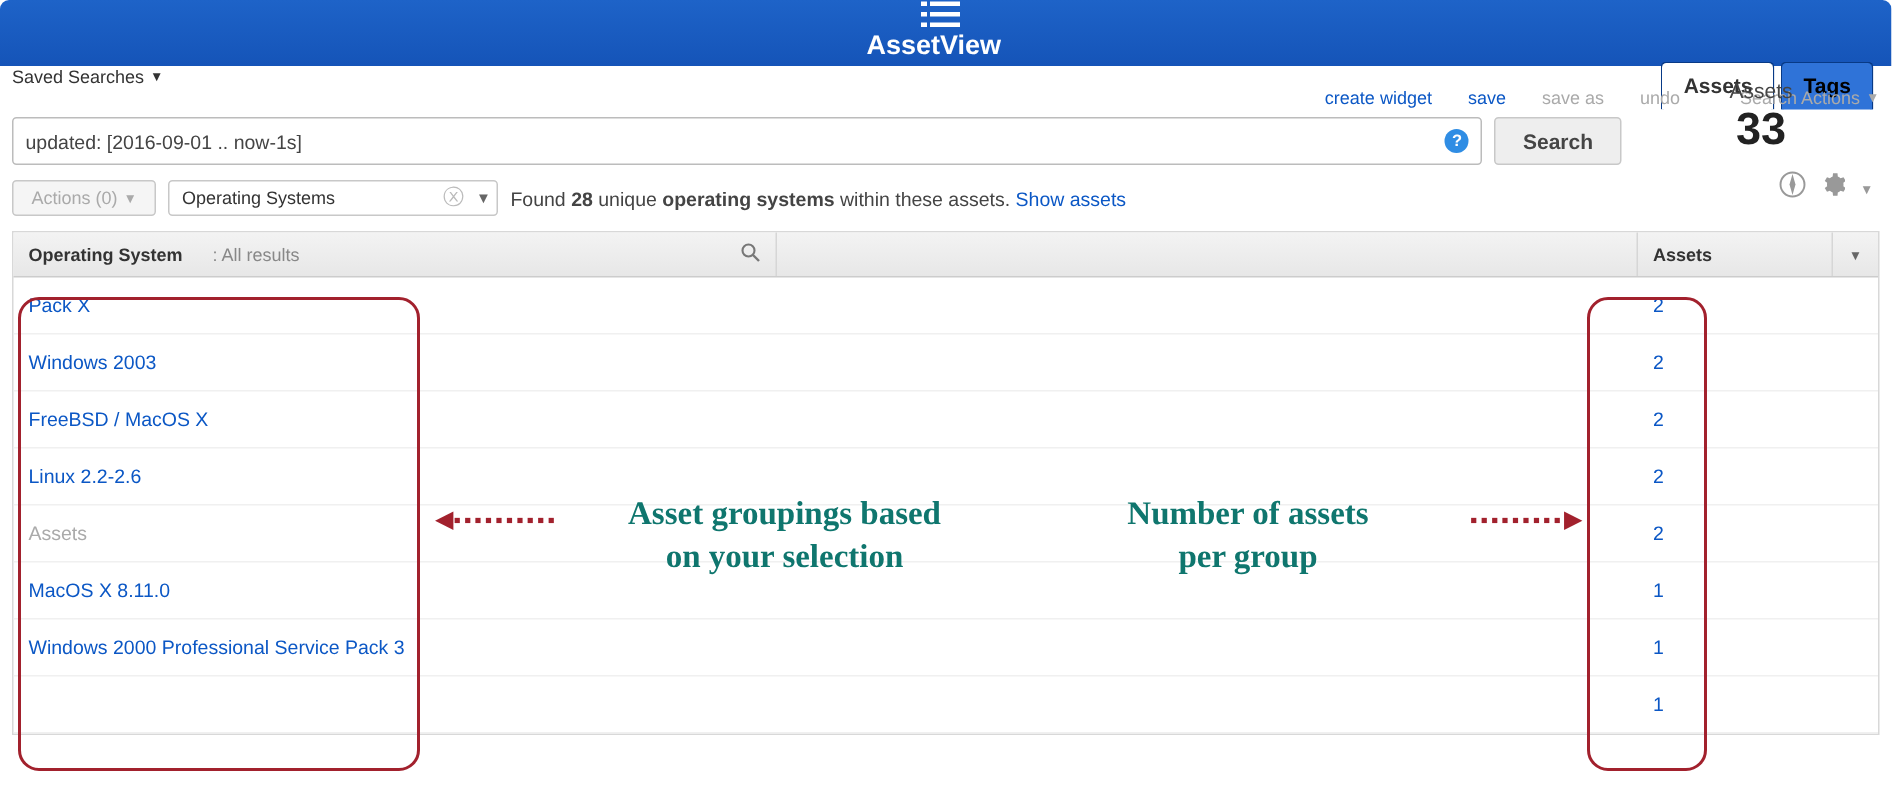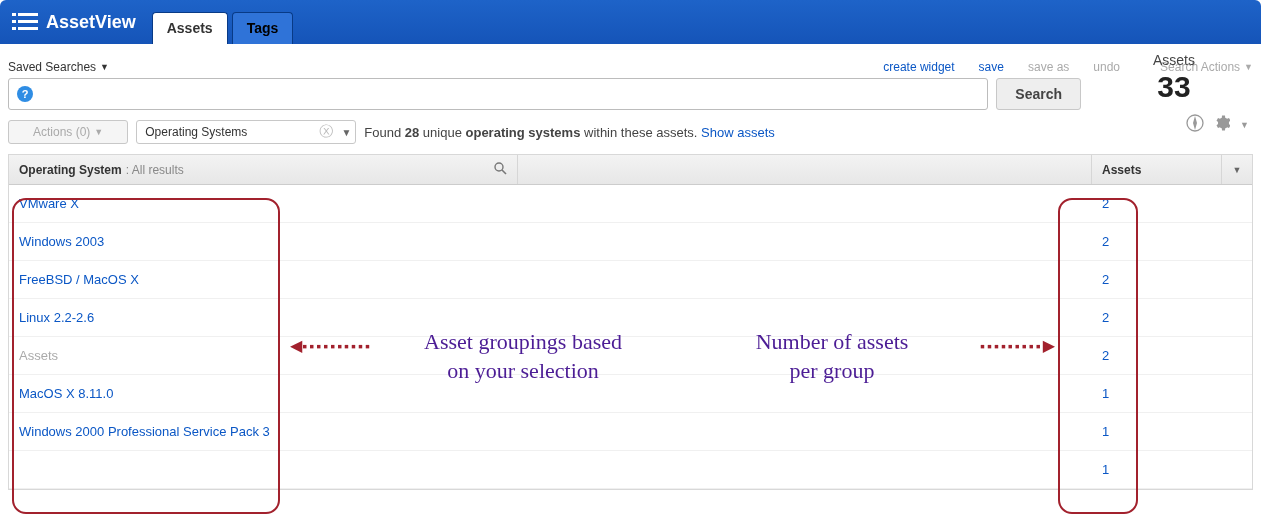--- a/index.html
+++ b/index.html
@@ -1,28 +1,28 @@
 <!DOCTYPE html>
 <html><head>
 <meta charset="utf-8">
 <style>
   * { box-sizing: border-box; margin: 0; padding: 0; font-family: Arial, Helvetica, sans-serif; }
   body { background: #fff; width: 1261px; height: 524px; overflow: hidden; }
 
   
-  .header { background: linear-gradient(#1e63c8,#1554b8); height: 44px; display: flex; align-items: center; padding: 0 12px; border-radius: 6px 6px 0 0; }
+  .header { background: linear-gradient(#1e63c8,#1554b8); height: 44px; display: flex; align-items: center; padding: 0 12px; border-radius: 6px 6px 0 0; flex-direction: column; }
   .logo-icon { color: #fff; margin-right: 8px; display: flex; align-items: center; }
   .logo-text { color: #fff; font-size: 18px; font-weight: bold; margin-right: 16px; }
   .tabs { display: flex; align-self: flex-end; height: 32px; }
   .tab { padding: 7px 14px 0; font-size: 14px; font-weight: bold; height: 32px; cursor: pointer; }
   .tab.active { background: #fff; color: #333; border-radius: 4px 4px 0 0; border: 1px solid #083a86; border-bottom: none; }
   .tab.inactive { background: #2f73d8; color: #000000; border-radius: 4px 4px 0 0; margin-left: 4px; border: 1px solid #083a86; border-bottom:none;}
 
   
-  .subbar { display: flex; align-items: flex-end; height: 30px; padding: 0 8px; font-size: 12px; color: #333; }
+  .subbar { display: flex; align-items: flex-start; height: 30px; padding: 0 8px; font-size: 12px; color: #333; flex-direction: column; }
   .saved-searches { cursor: pointer; display: flex; align-items: center; gap: 4px; }
   .subbar-right { margin-left: auto; display: flex; align-items: center; gap: 24px; font-size: 12px; }
   .link { color: #0b57c5; cursor: pointer; }
   .muted { color: #aaa; cursor: default; }
   .search-actions { color: #aaa; display: flex; align-items: center; gap: 4px; cursor: pointer; }
 
   
   .search-row { display: flex; align-items: center; padding: 0 180px 0 8px; height: 40px; gap: 8px; position: relative;}
   .search-input-wrap { flex: 1; display: flex; align-items: center; border: 1px solid #bcbcbc; border-radius: 3px; height: 32px; padding: 0 8px; background: #fff; }
   .search-input { flex: 1; border: none; outline: none; font-size: 13px; color: #444; }
@@ -30,50 +30,50 @@
   .search-btn { height: 32px; padding: 0 18px; background: #eee; border: 1px solid #c8c8c8; border-radius: 3px; color: #444; font-size: 14px; font-weight: bold; cursor: pointer; }
 
   
   .assets-panel { position: absolute; right: 12px; top: 52px; width: 150px; text-align: center; }
   .assets-panel .label { color: #444; font-size: 14px; }
   .assets-panel .count { font-size: 30px; font-weight: bold; color: #222; margin-top: 2px; }
   .assets-panel .icons { display: flex; justify-content: flex-end; gap: 10px; margin-top: 10px; color: #999; align-items:center;}
 
   
   .filter-row { display: flex; align-items: center; padding: 6px 8px; gap: 8px; font-size: 12px; margin-right: 180px;}
-  .actions-btn { height: 24px; border: 1px solid #c8c8c8; border-radius: 3px; padding: 0 24px; color: #aaa; background: #f5f5f5; display: flex; align-items: center; gap: 4px; cursor: pointer; }
+  .actions-btn { height: 24px; border: 1px solid #c8c8c8; border-radius: 3px; padding: 0 12px; color: #aaa; background: #f5f5f5; display: flex; align-items: center; gap: 4px; cursor: pointer; }
   .groupby-select { height: 24px; border: 1px solid #c8c8c8; border-radius: 3px; padding: 0 22px 0 8px; color: #333; background: #fff; display: flex; align-items: center; position: relative; min-width: 220px; cursor: pointer;}
   .groupby-select .clear { position: absolute; right: 22px; color: #bbb; font-size: 14px; cursor: pointer; }
   .groupby-select .dd { position: absolute; right: 4px; color: #666; font-size: 10px; }
   .found-text { color: #444; font-size: 13px; }
   .found-text b { font-weight: bold; }
 
   
   .table-wrap { margin: 4px 8px 0 8px; border: 1px solid #d8d8d8; }
   .table-header { display: flex; background: linear-gradient(#f3f3f3,#e7e7e7); border-bottom: 1px solid #ccc; height: 30px; }
   .th { display: flex; align-items: center; padding: 0 10px; font-size: 12px; color: #333; border-right: 1px solid #d6d6d6; }
   .th.os { width: 509px; font-weight: bold; cursor: pointer;}
-  .th.os .sub { font-weight: normal; color: #888; margin-left: 4px; }
+  .th.os .sub { font-weight: normal; color: #888; margin-left: 20px; }
   .th.os .mag { margin-left: auto; color: #777; }
   .th.spacer { flex: 1; border-right: 1px solid #d6d6d6; }
   .th.assets { width: 130px; font-weight: bold; cursor: pointer;}
   .th.caret { width: 30px; justify-content: center; color: #666; border-right: none; cursor: pointer;}
   .rows { }
   .row { display: flex; height: 38px; align-items: center; border-bottom: 1px solid #f0f0f0; }
   .row .cell-os { width: 430px; padding: 0 10px; font-size: 13px; }
   .row .cell-os a { color: #0b57c5; text-decoration: none; cursor: pointer;}
   .row .cell-os .unknown { color: #aaa; }
   .row .cell-spacer { flex: 1; }
   .row .cell-assets { width: 130px; padding: 0 10px; font-size: 13px; }
   .row .cell-assets a { color: #0b57c5; text-decoration: none; cursor: pointer;}
   .row .cell-caret { width: 30px; }
 
   
   .anno-box { position: absolute; border: 2.5px solid #a2212d; border-radius: 14px; pointer-events: none; }
-  .anno-text { position: absolute; color: #4c1d95; font-family: Georgia, 'Times New Roman', serif; font-size: 22px; font-weight: normal; text-align: center; pointer-events: none; line-height: 1.3;}
+  .anno-text { position: absolute; color: #0f766e; font-family: Georgia, 'Times New Roman', serif; font-size: 22px; font-weight: bold; text-align: center; pointer-events: none; line-height: 1.3;}
   .anno-arrow { position: absolute; color: #a2212d; pointer-events: none; }
   .dots { letter-spacing: 2px; font-size: 14px; }
 
   .caret-down { font-size: 9px; }
   .gear { cursor: pointer; }
   .compass { cursor: pointer; }
 </style>
 </head>
 <body>
 
@@ -128,20 +128,21 @@
       <svg width="16" height="16" viewBox="0 0 16 16">
           <path fill="#999" d="M8 5a3 3 0 100 6 3 3 0 000-6zm7 3a7 7 0 00-.1-1.1l1.6-1.2-1.5-2.6-1.9.7a6 6 0 00-1.9-1.1L11 .5H8l-.2 2.2a6 6 0 00-1.9 1.1l-1.9-.7L2.5 5.7l1.6 1.2A7 7 0 004 8c0 .4 0 .7.1 1.1L2.5 10.3l1.5 2.6 1.9-.7a6 6 0 001.9 1.1l.2 2.2h3l.2-2.2a6 6 0 001.9-1.1l1.9.7 1.5-2.6-1.6-1.2c.1-.4.1-.7.1-1.1z"></path>
         </svg>
     </span>
     <span class="caret-down" style="color:#999;">▼</span>
   </div>
 </div>
 
 <div class="search-row">
   <div class="search-input-wrap">
+    <input class="search-input" value="updated: [2016-09-01 .. now-1s]" style="">
     <span class="help-badge">?</span>
   </div>
   <button class="search-btn">Search</button>
 </div>
 
 <div class="filter-row">
   <div class="actions-btn">
     <span>Actions (0)</span>
     <span class="caret-down">▼</span>
   </div>
@@ -170,21 +171,21 @@
     <div class="th spacer"></div>
     <div class="th assets">
       <span>Assets</span>
     </div>
     <div class="th caret">
         <span class="caret-down">▼</span>
       </div>
   </div>
   <div class="rows" id="rows">
       <div class="row">
-        <div class="cell-os"><a>VMware X</a></div>
+        <div class="cell-os"><a>Pack X</a></div>
         <div class="cell-spacer"></div>
         <div class="cell-assets"><a>2</a></div>
         <div class="cell-caret"></div>
       </div>
       <div class="row">
         <div class="cell-os"><a>Windows 2003</a></div>
         <div class="cell-spacer"></div>
         <div class="cell-assets"><a>2</a></div>
         <div class="cell-caret"></div>
       </div>

